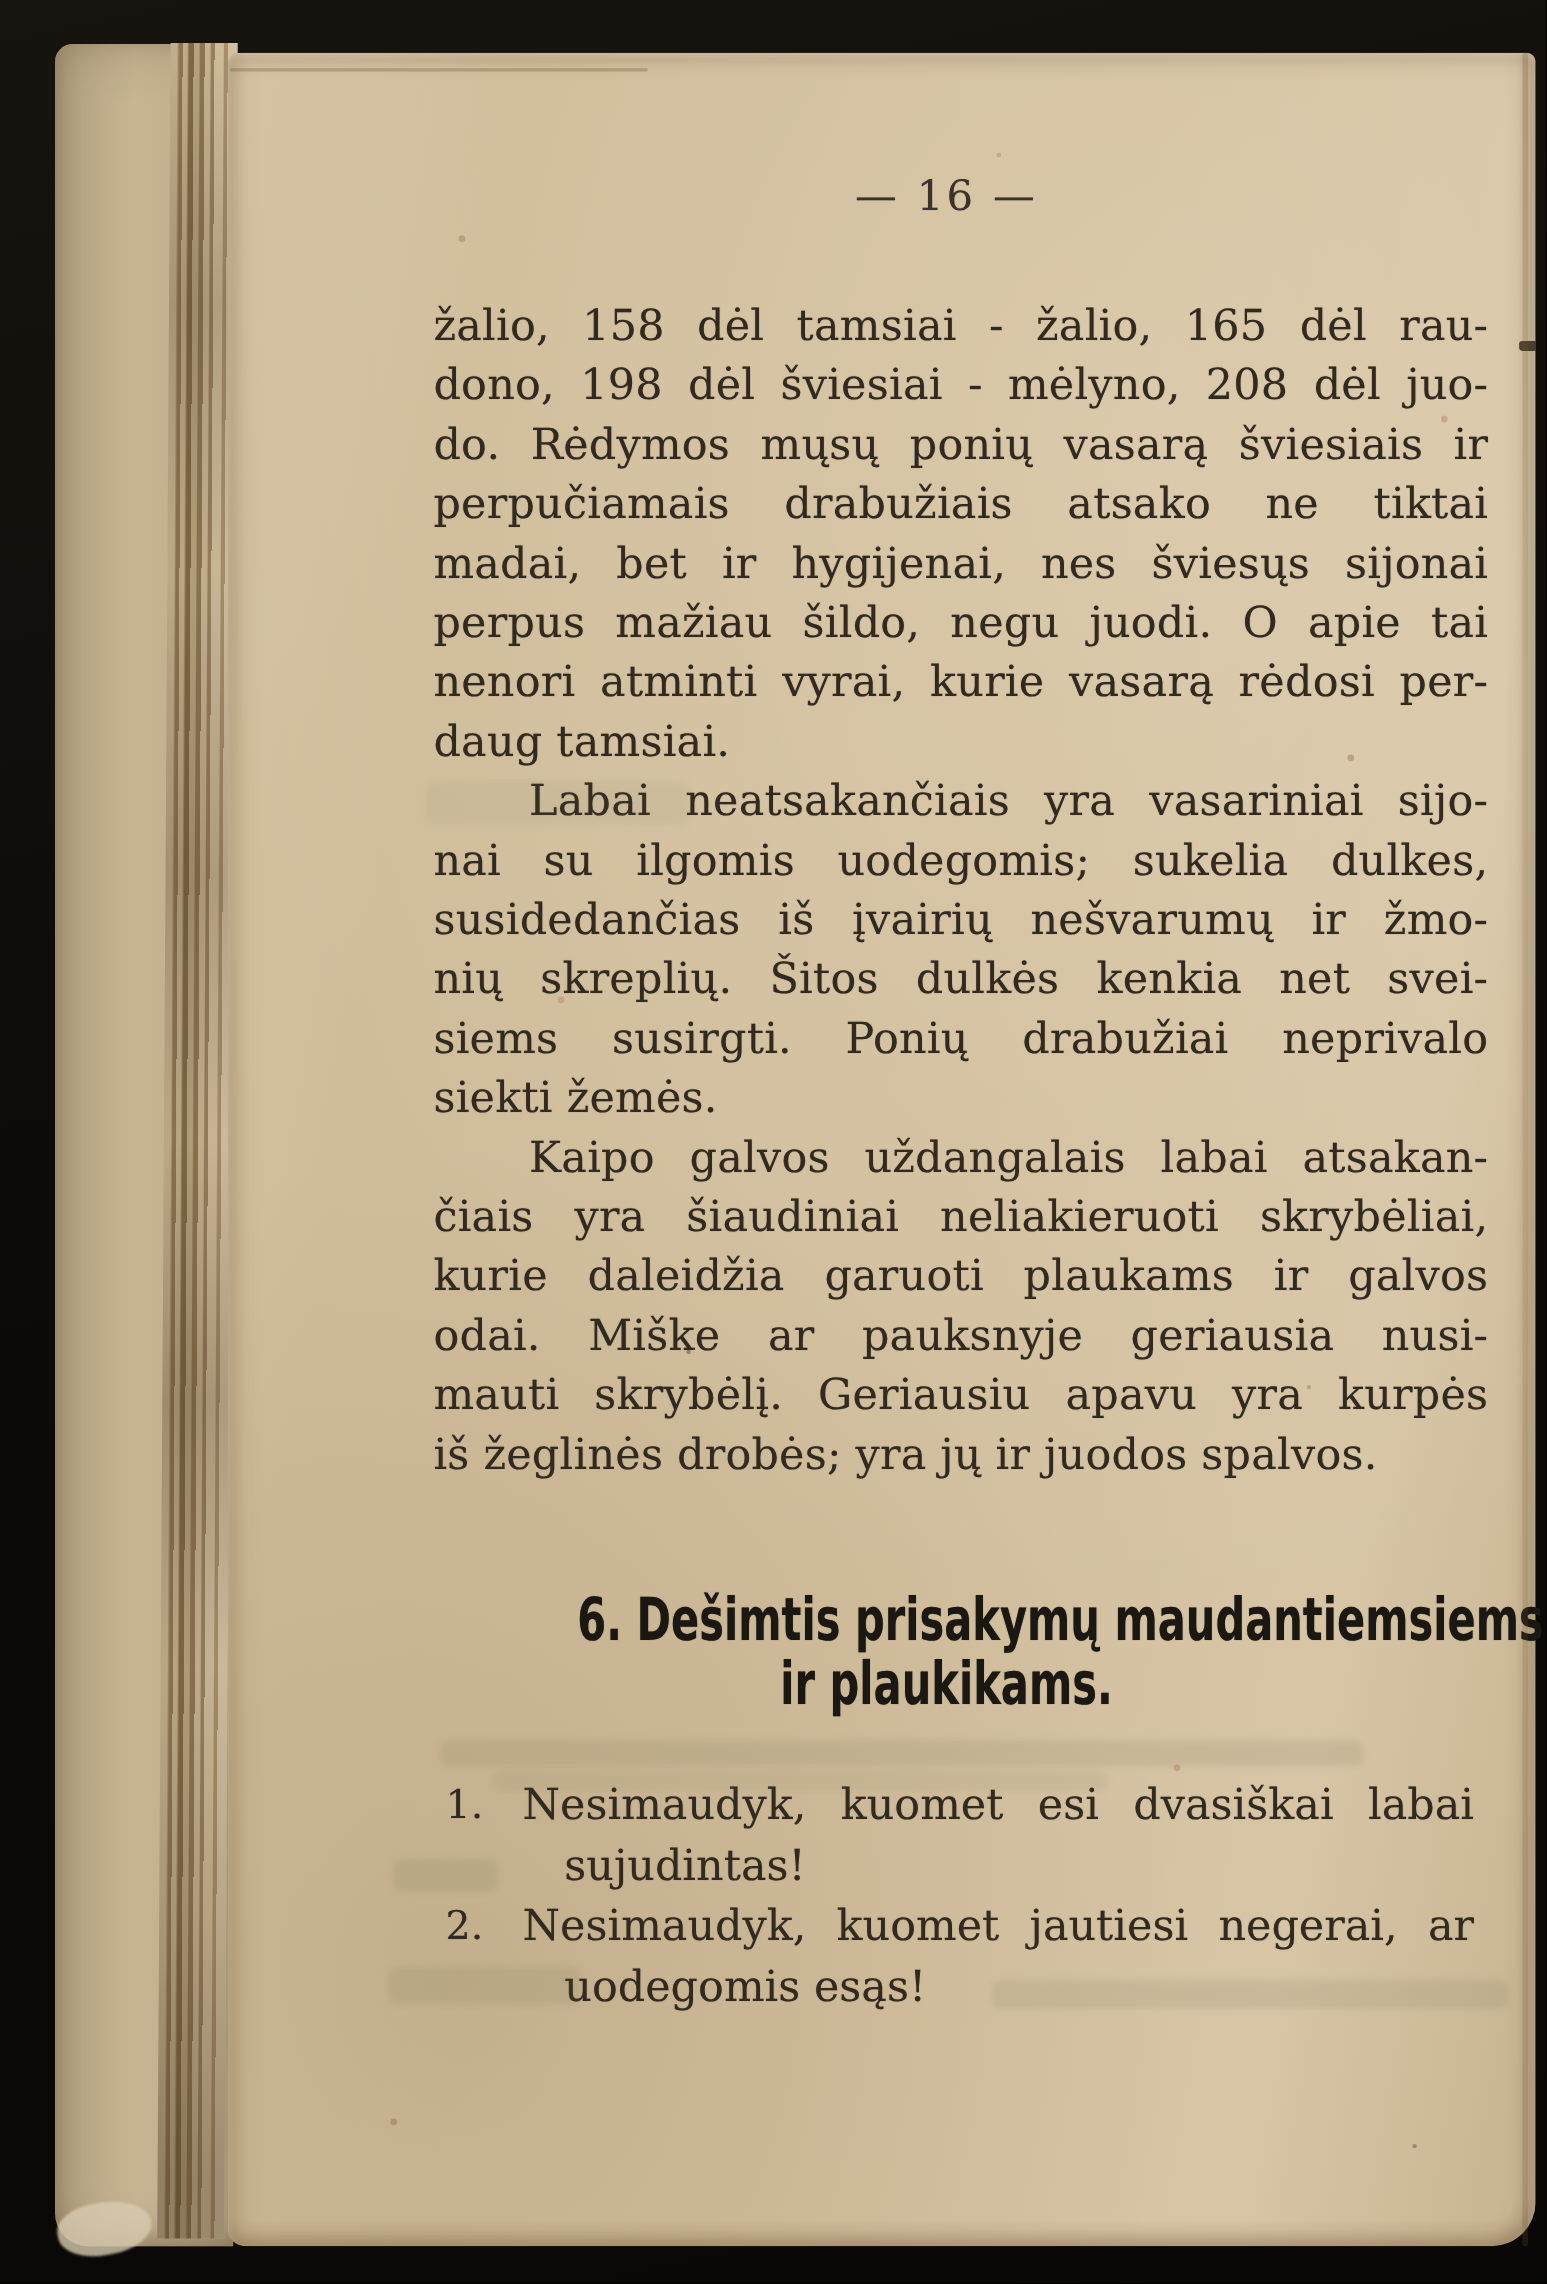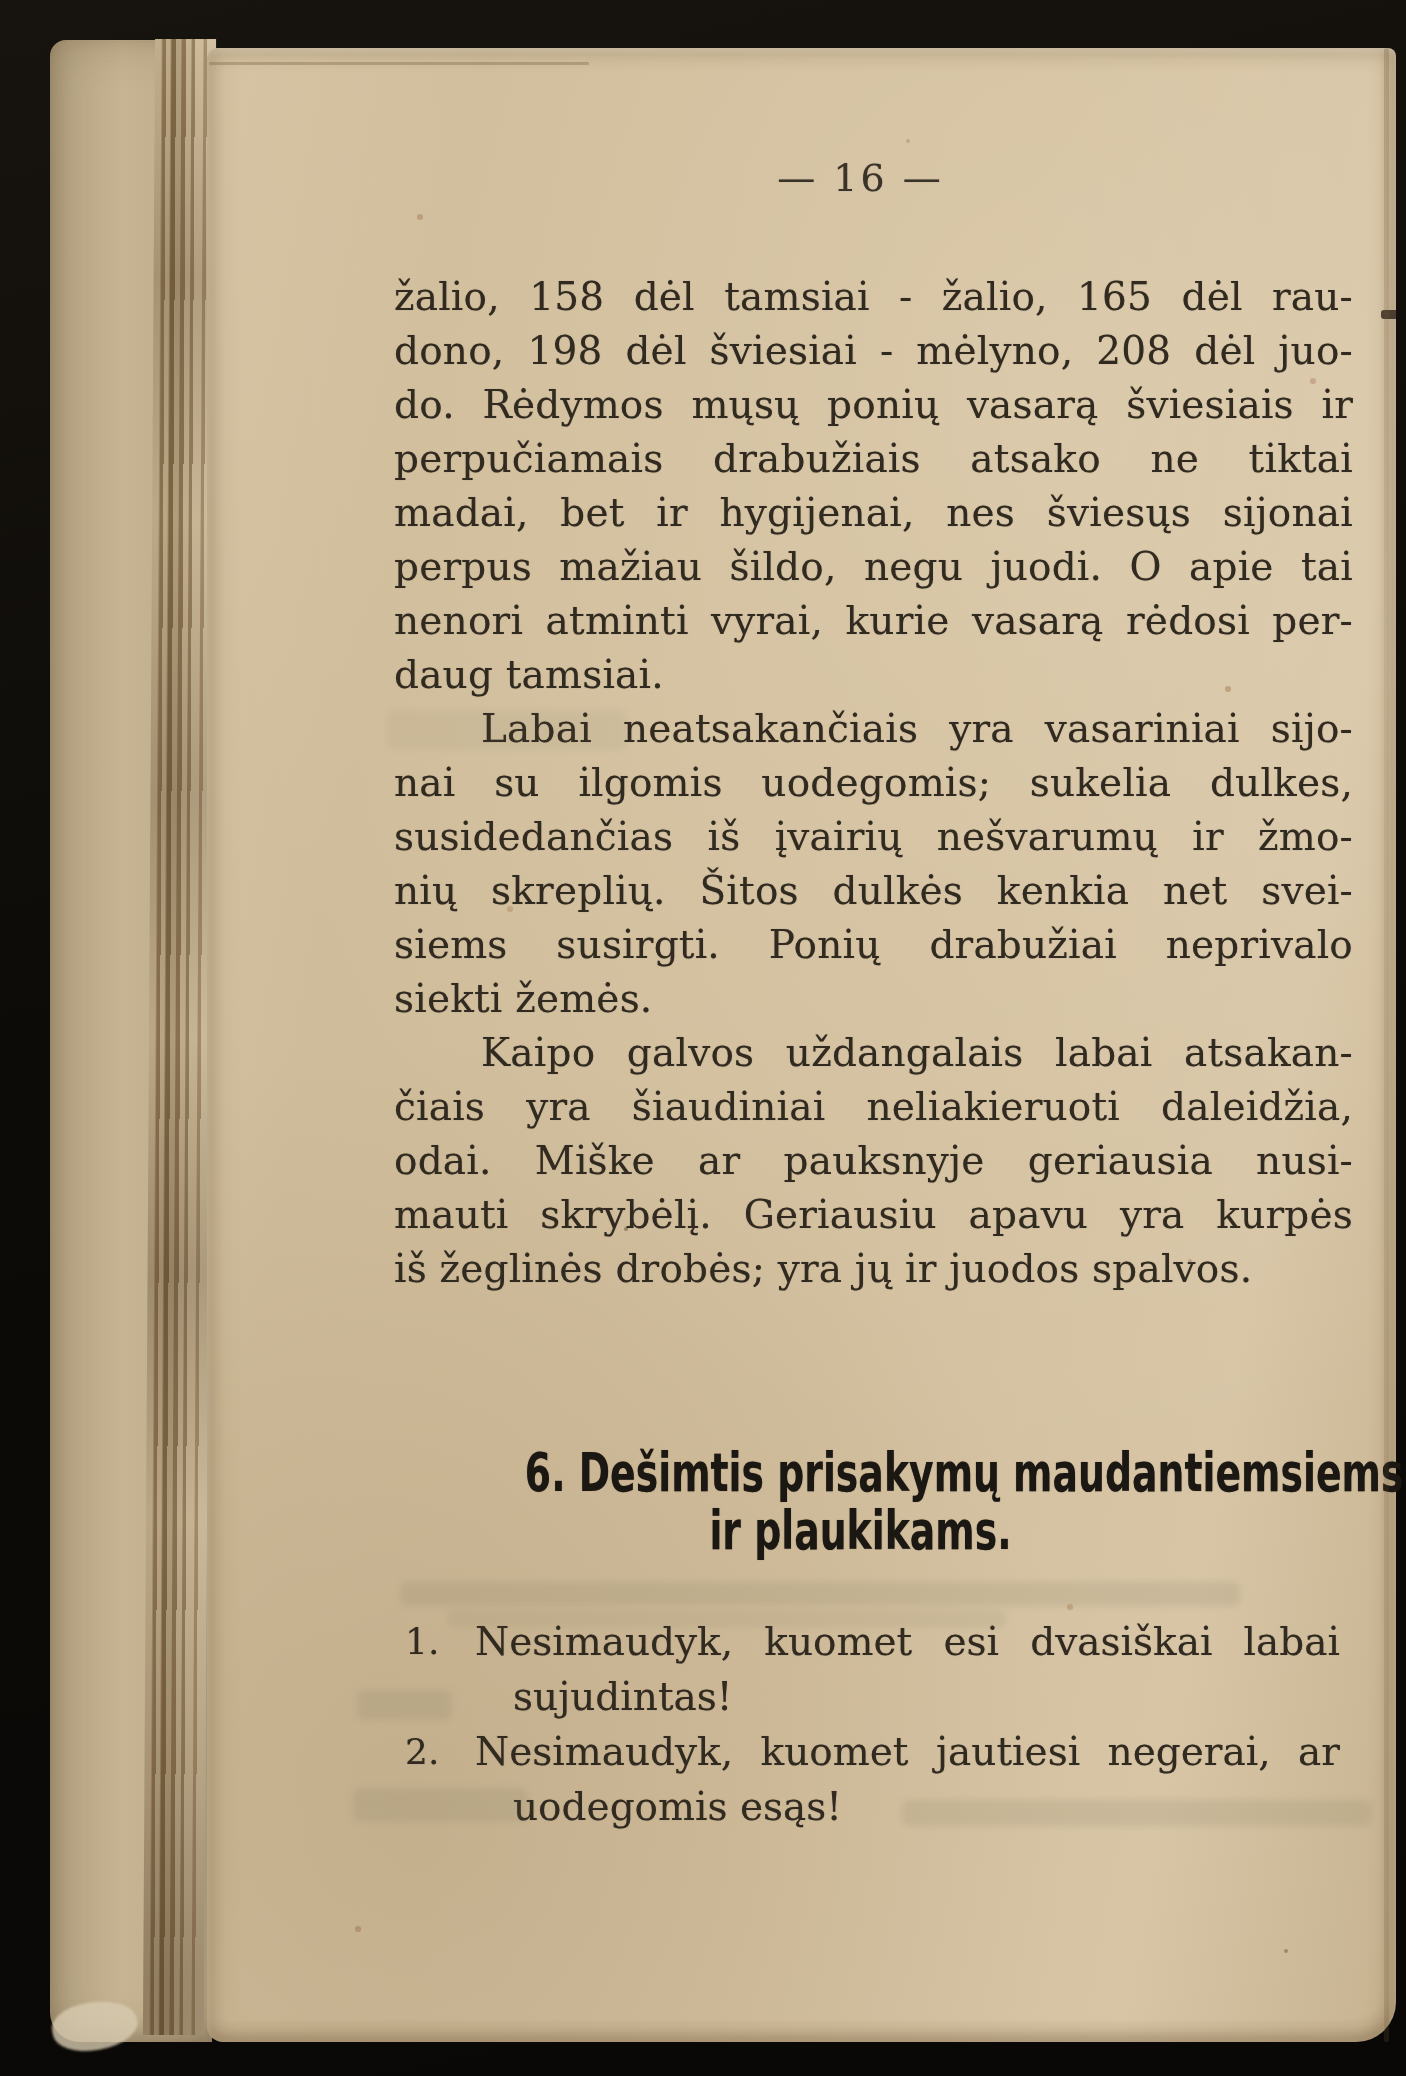--- a/index.html
+++ b/index.html
@@ -146,21 +146,22 @@
         <div class="bline">perpus mažiau šildo, negu juodi. O apie tai</div>
         <div class="bline">nenori atminti vyrai, kurie vasarą rėdosi per-</div>
         <div class="bline nojust">daug tamsiai.</div>
         <div class="bline indent">Labai neatsakančiais yra vasariniai sijo-</div>
         <div class="bline">nai su ilgomis uodegomis; sukelia dulkes,</div>
         <div class="bline">susidedančias iš įvairių nešvarumų ir žmo-</div>
         <div class="bline">nių skreplių. Šitos dulkės kenkia net svei-</div>
         <div class="bline">siems susirgti. Ponių drabužiai neprivalo</div>
         <div class="bline nojust">siekti žemės.</div>
         <div class="bline indent">Kaipo galvos uždangalais labai atsakan-</div>
-        <div class="bline">čiais yra šiaudiniai neliakieruoti daleidžia,</div>
+        <div class="bline">čiais yra šiaudiniai neliakieruoti skrybėliai,</div>
+        <div class="bline">kurie daleidžia garuoti plaukams ir galvos</div>
         <div class="bline">odai. Miške ar pauksnyje geriausia nusi-</div>
         <div class="bline">mauti skrybėlį. Geriausiu apavu yra kurpės</div>
         <div class="bline nojust">iš žeglinės drobės; yra jų ir juodos spalvos.</div>
       </div>
 
     <div class="heading">
       <span class="hl">6. Dešimtis prisakymų maudantiemsiems</span>
       <span class="hl">ir plaukikams.</span>
     </div>
 

